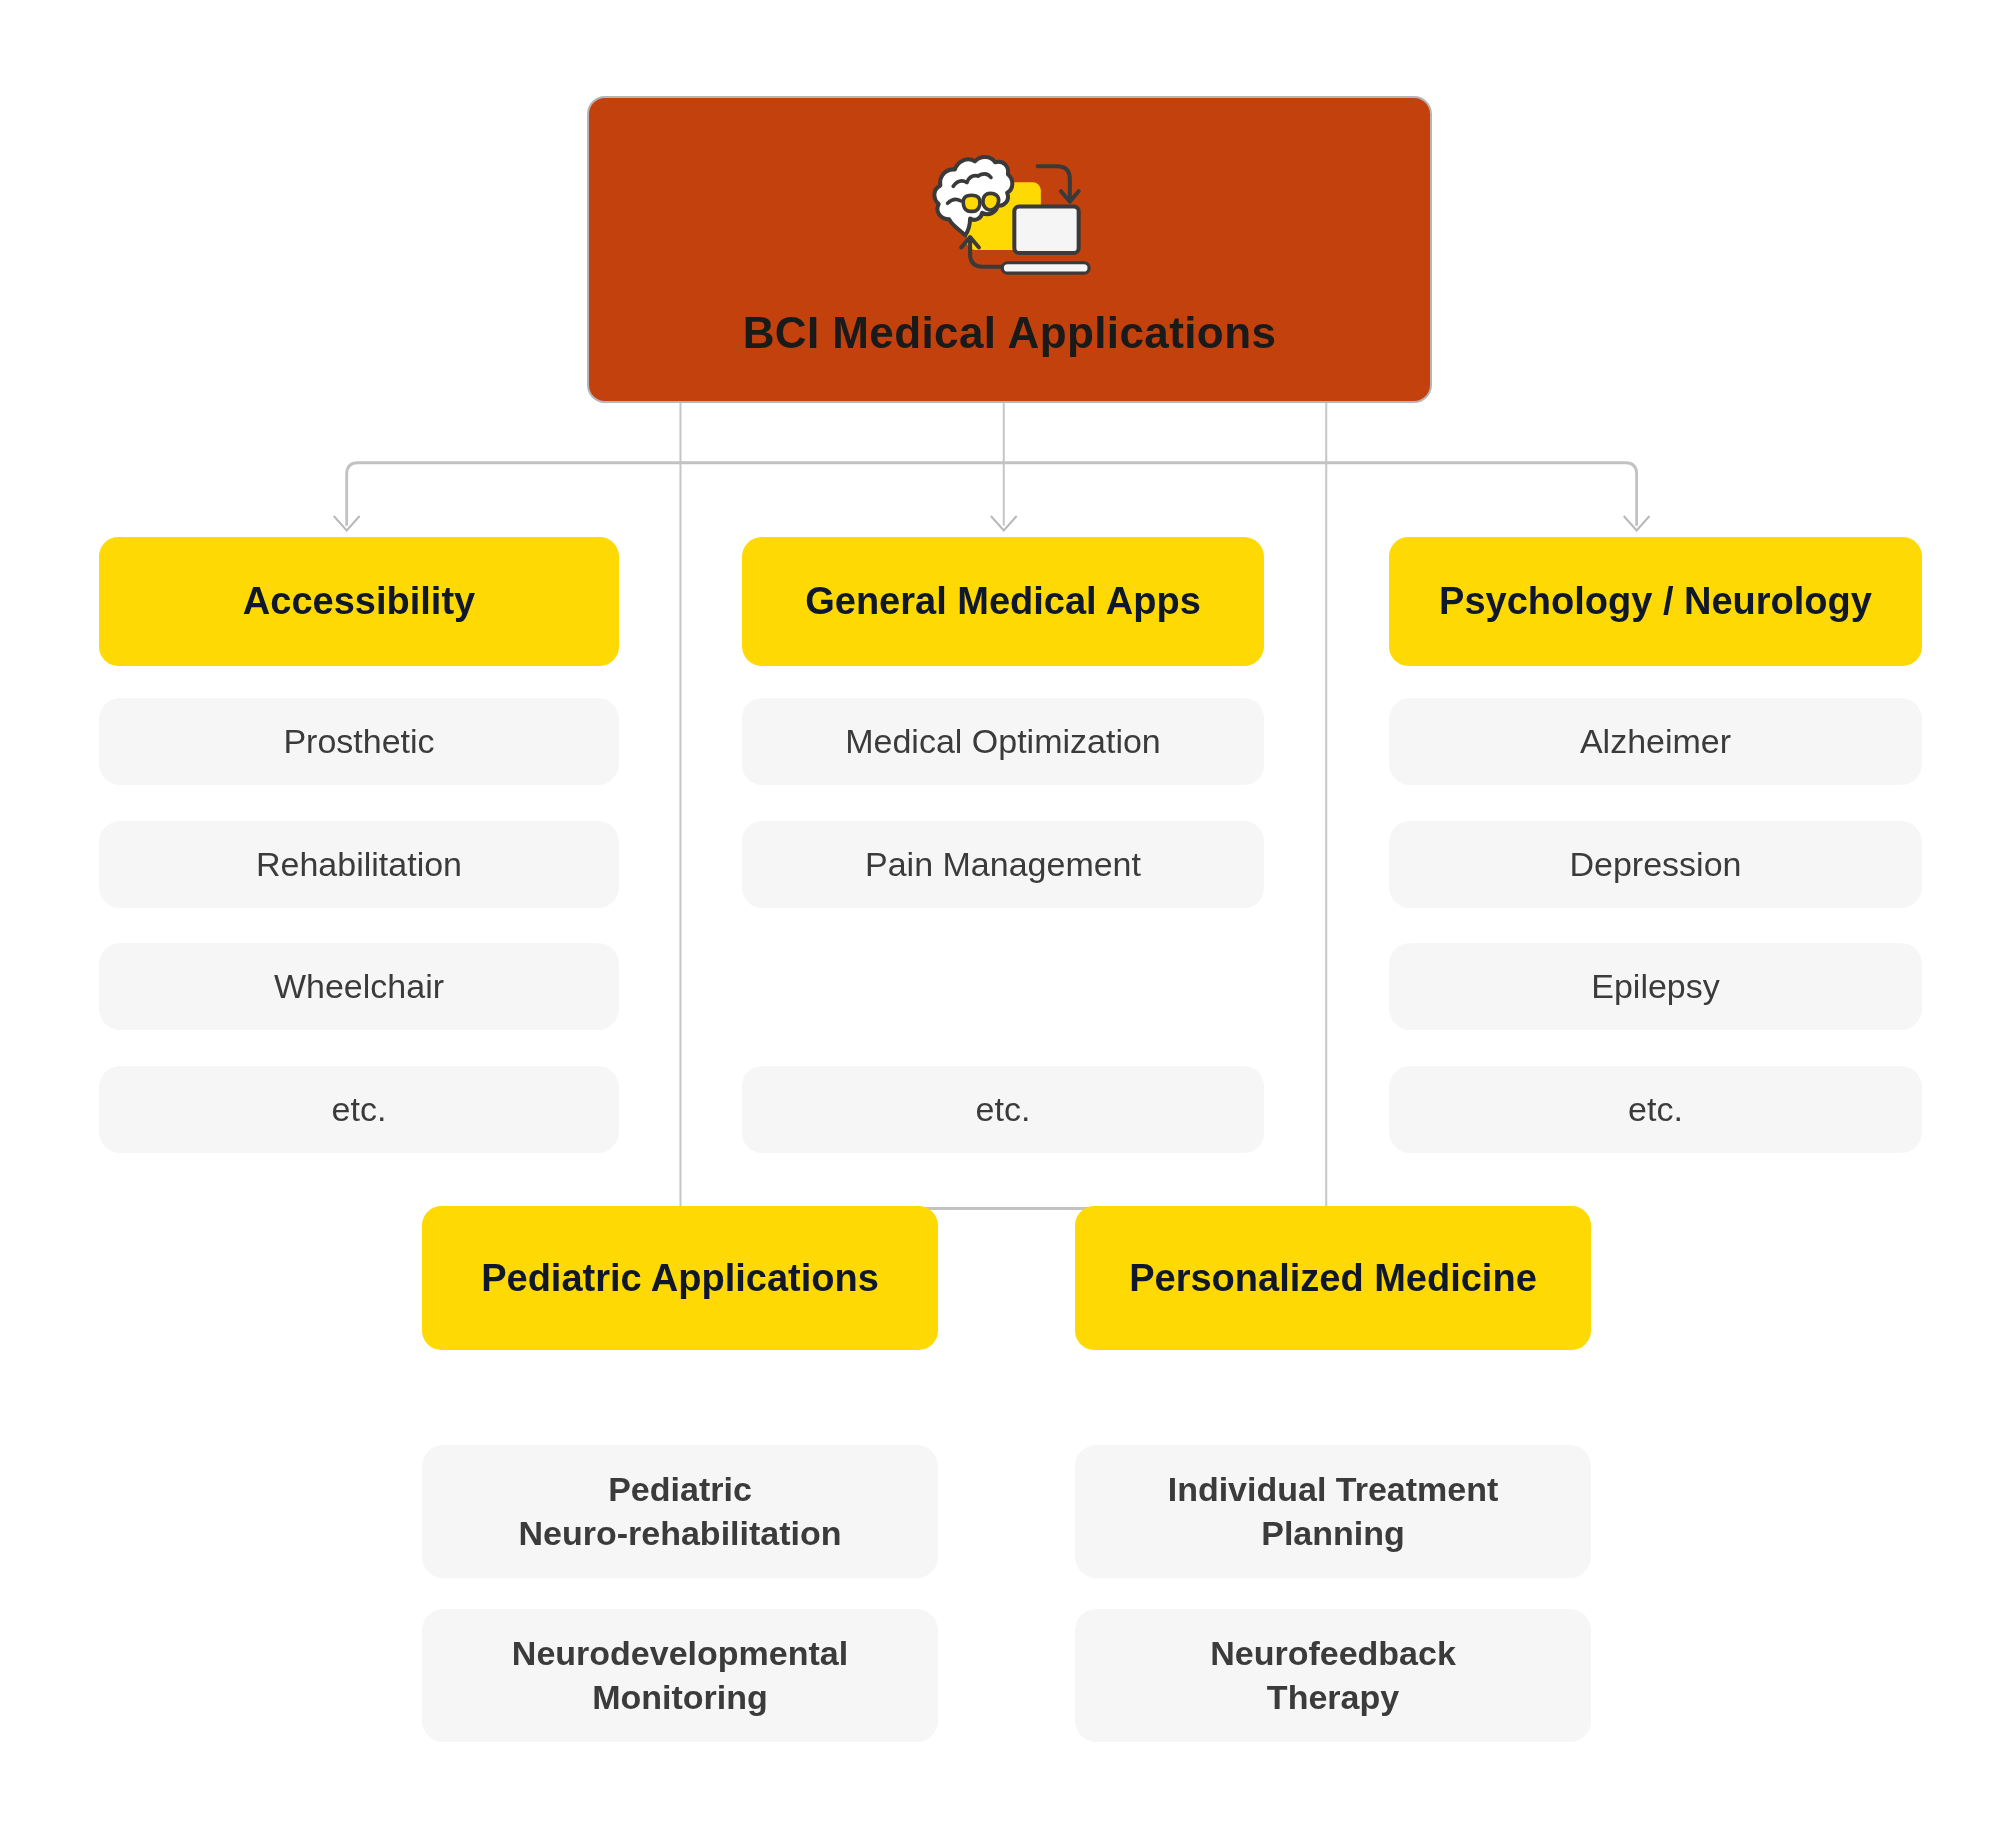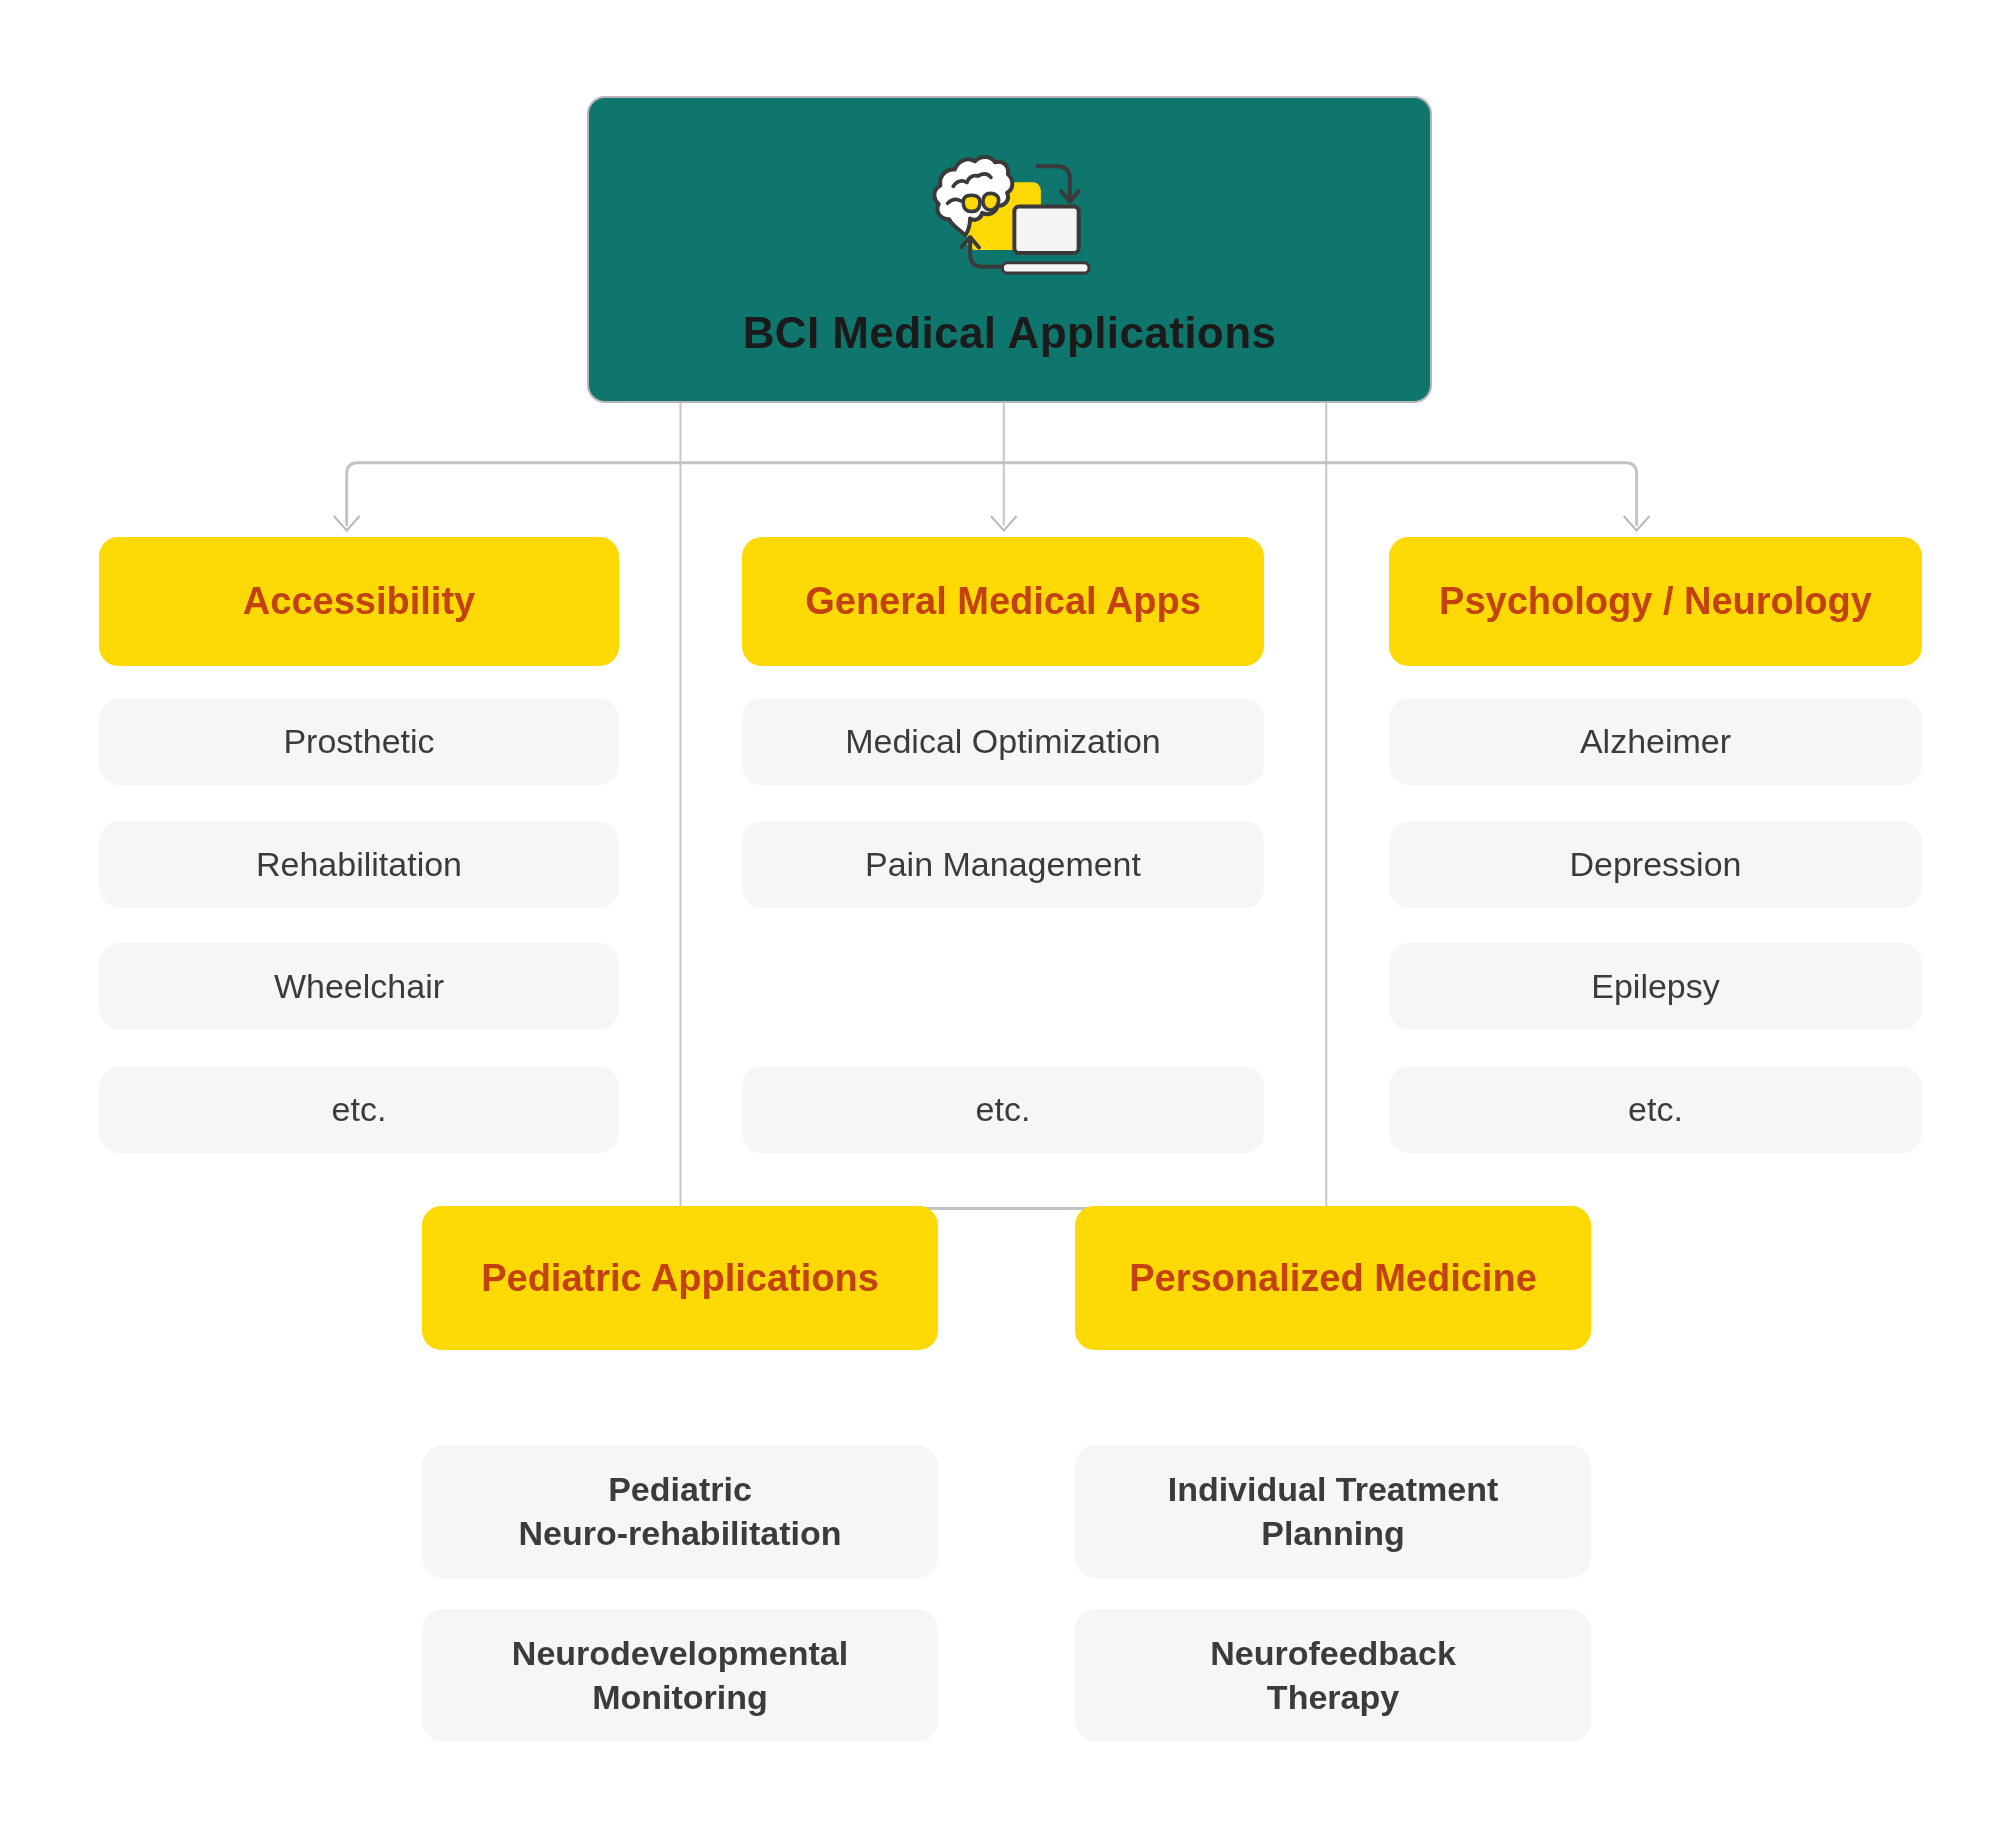--- a/index.html
+++ b/index.html
@@ -15,21 +15,21 @@
     position: absolute;
     left: 0; top: 0;
     width: 1993px; height: 1843px;
     pointer-events: none;
   }
   
   .root {
     position: absolute;
     left: 587px; top: 96px;
     width: 845px; height: 307px;
-    background: #0f766e;
+    background: #c2410c;
     border: 2.4px solid #B5B5B5;
     border-radius: 18px;
     box-sizing: border-box;
     display: flex;
     flex-direction: column;
     align-items: center;
     justify-content: center;
     gap: 21px;
   }
   .root-title {
@@ -42,21 +42,21 @@
   .header {
     position: absolute;
     height: 129px;
     background: #FFD903;
     border-radius: 19.3px;
     display: flex;
     align-items: center;
     justify-content: center;
     font-size: 38px;
     font-weight: 600;
-    color: #c2410c;
+    color: #0f172a;
   }
   
   .item {
     position: absolute;
     height: 87px;
     background: #F6F6F6;
     border-radius: 21px;
     display: flex;
     align-items: center;
     justify-content: center;

